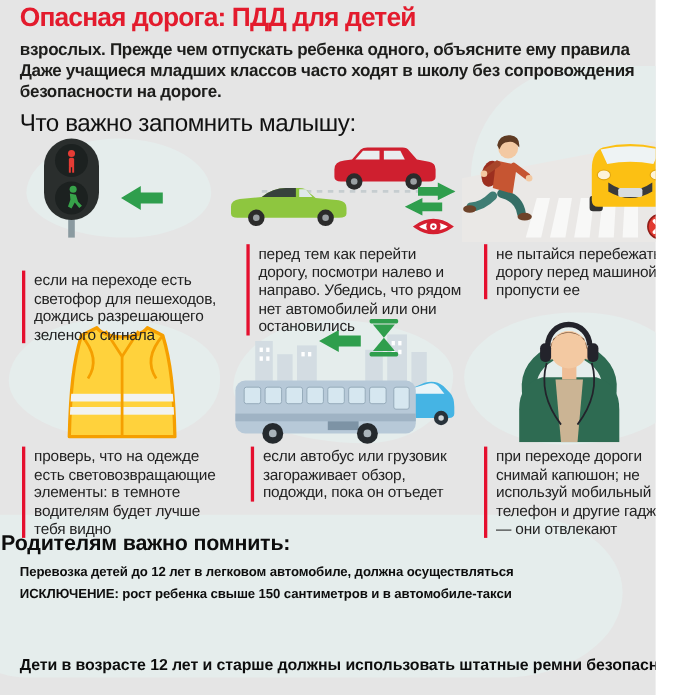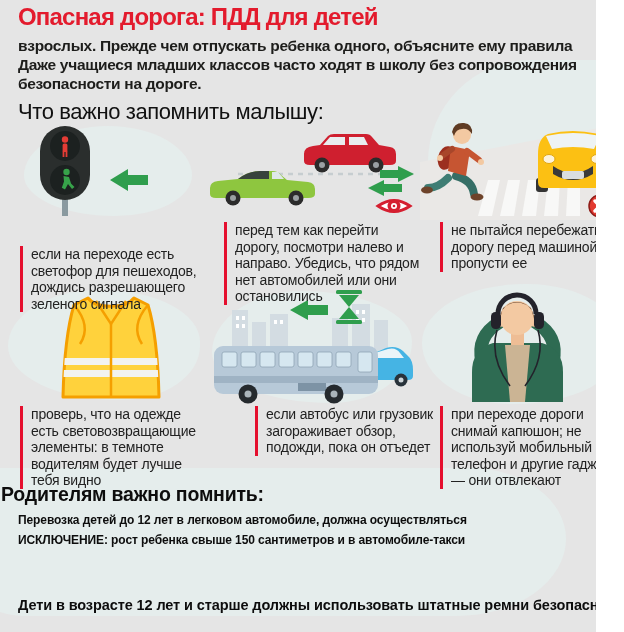--- a/index.html
+++ b/index.html
@@ -22,21 +22,21 @@
   .section-heading{position:absolute;left:18px;top:99px;font-size:22px;font-weight:normal;
     letter-spacing:-0.4px;color:#111;}
 
   .cell-icon{position:absolute;}
   .tip{position:absolute;border-left:3px solid #e50f2e;padding-left:8px;
     font-size:14px;line-height:16.5px;letter-spacing:-0.2px;color:#222;}
   .tip-1{left:20px;top:222px;width:168px;margin-top:24px;}
   .tip-2{left:224px;top:222px;width:186px;}
   .tip-3{left:440px;top:222px;width:176px;}
   .tip-4{left:20px;top:406px;width:172px;}
-  .tip-5{left:228px;top:406px;width:184px;margin-left:27px;}
+  .tip-5{left:228px;top:406px;width:184px;}
   .tip-6{left:440px;top:406px;width:178px;}
 
   .parents-heading{position:absolute;left:1px;top:483px;font-size:19.5px;font-weight:bold;
     letter-spacing:-0.2px;color:#0d0d0d;}
   .parents-lines{position:absolute;left:18px;top:511px;font-size:12px;font-weight:bold;
     line-height:19.5px;letter-spacing:-0.1px;color:#0d0d0d;}
   .parents-footer{position:absolute;left:18px;top:597px;font-size:14.5px;font-weight:bold;
     letter-spacing:-0.1px;color:#0d0d0d;white-space:nowrap;}
 </style>
 </head>

